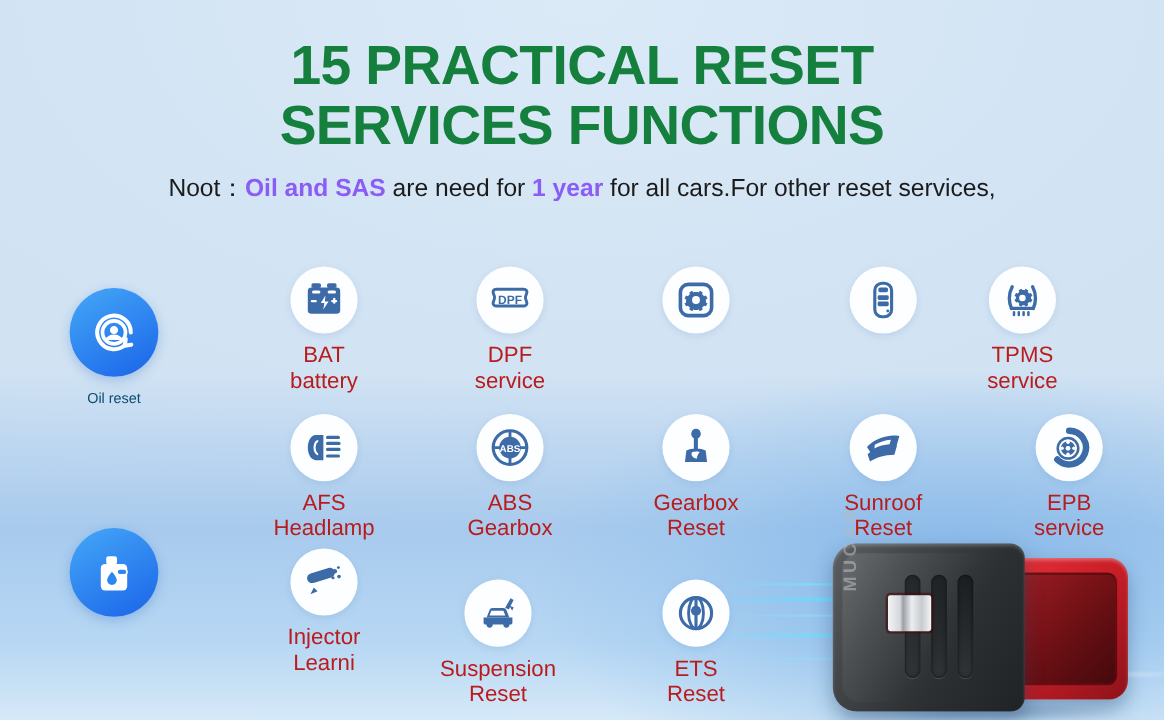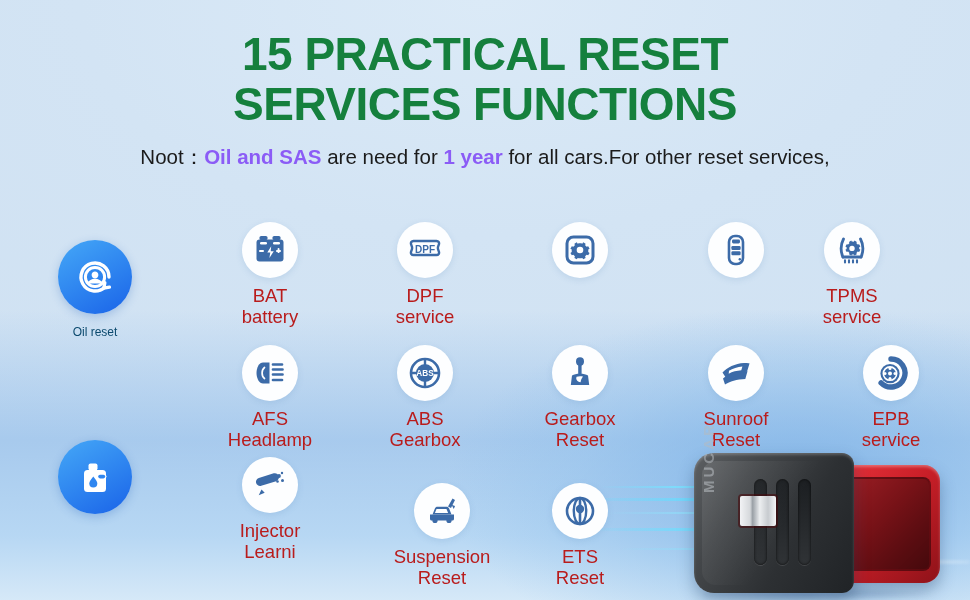--- a/index.html
+++ b/index.html
@@ -320,21 +320,21 @@
       <circle cx="25.5" cy="14.5" r="1.3" fill="#3c6ba8"></circle>
       <circle cx="30" cy="6" r="1.2" fill="#3c6ba8"></circle>
     </svg>
   </div>
   <div class="sm-label">
     <span>Injector</span>
     <span class="l2">Learni</span>
   </div>
 </div>
 
-<div class="grid-item" style="left:384px; top:483px;">
+<div class="grid-item" style="left:357px; top:483px;">
   <div class="sm-circle">
     <svg width="36" height="36" viewBox="0 0 36 36">
       <path d="M6 21.5h24v4.5c0 .8-.7 1.5-1.5 1.5h-21c-.8 0-1.5-.7-1.5-1.5z" fill="#3c6ba8"></path>
       <path d="M8.5 21.5l2.5-6.2c.4-1 1.3-1.6 2.4-1.6h9.2c1.1 0 2 .6 2.4 1.6l2.5 6.2z" fill="#3c6ba8"></path>
       <path d="M12.5 16h10l1.6 4h-13.2z" fill="#fff"></path>
       <circle cx="11" cy="27.5" r="2.6" fill="#3c6ba8"></circle>
       <circle cx="25" cy="27.5" r="2.6" fill="#3c6ba8"></circle>
       <path d="M24 13.5l4.5-8 2.5 1.5-4 8z" fill="#3c6ba8"></path>
       <path d="M27.5 11.8l3.5 1.2-1.2 3z" fill="#3c6ba8"></path>
     </svg>

